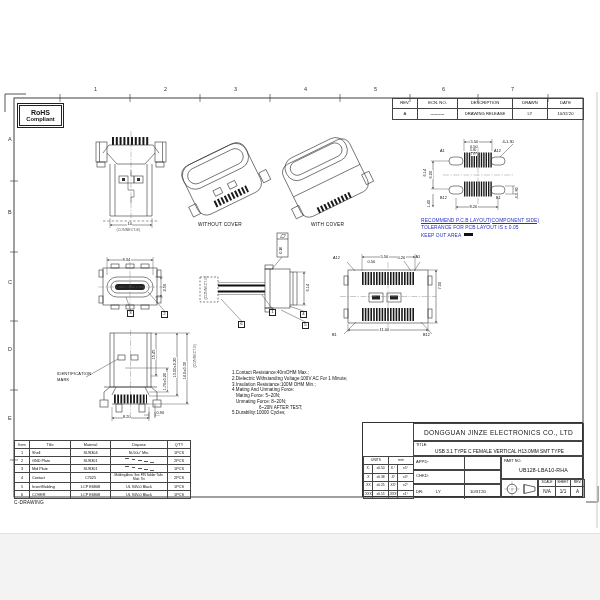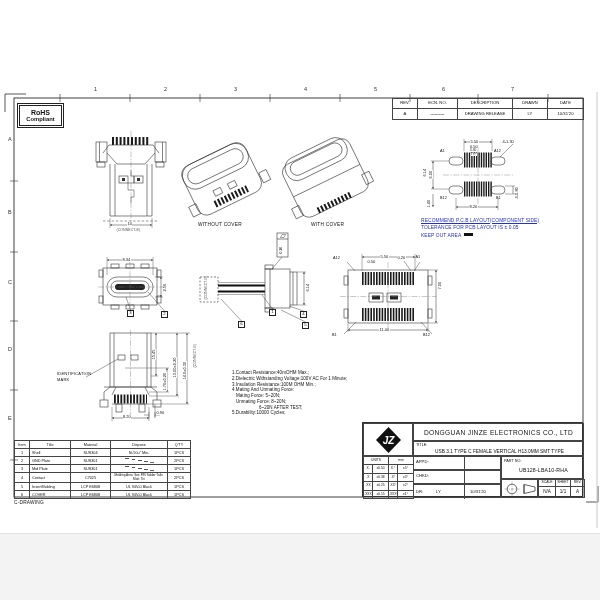--- a/index.html
+++ b/index.html
@@ -384,26 +384,20 @@
         <td>LCP E6808</td>
         <td>UL 94V-0 Black</td>
         <td>1PCS</td>
   </tr>
 </tbody>
   </table>
 <span class="footer" style="left:14px;top:500px;">C-DRAWING</span>
 
 <div class="tb" style="left:362px;top:422px;width:221px;height:75px;">
 
-  <div class="tbcell" style="left:0;top:0;width:50px;height:33px;">
-    <svg width="49" height="32" viewBox="0 0 49 32">
-      <path d="M24.5,3 L37,16 L24.5,29 L12,16 Z" fill="#111"></path>
-      <text x="24.5" y="19.5" text-anchor="middle" font-size="10" font-weight="bold" font-style="italic" fill="#fff" font-family="Liberation Sans, sans-serif">JZ</text>
-    </svg>
-  </div>
 
   <table class="toltbl abs" style="left:0;top:33px;width:50px;">
     <colgroup>
         <col style="width:9px">
         <col style="width:16px">
         <col style="width:9px">
         <col style="width:16px">
       </colgroup>
     <tbody>
         <tr style="height:8px">

